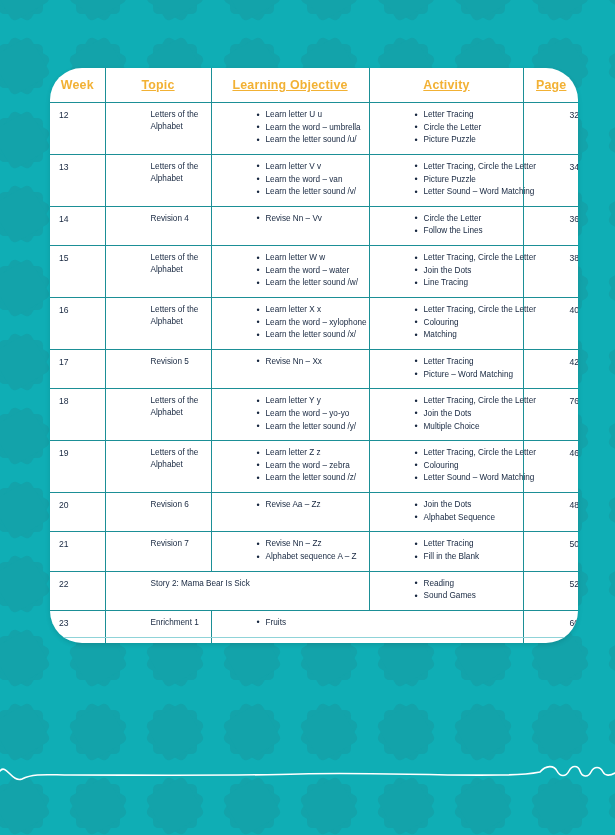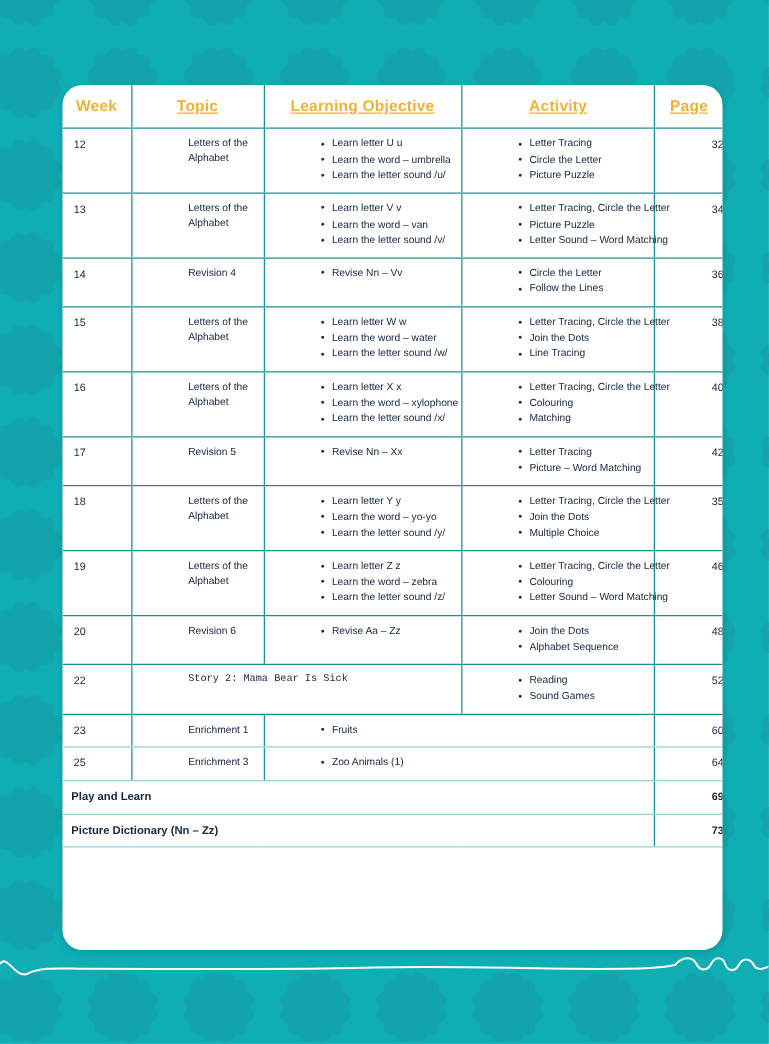--- a/index.html
+++ b/index.html
@@ -44,23 +44,23 @@
     width: 615px;
     height: 40px;
   }
 
   
   #toc-card {
     position: absolute;
     left: 50px;
     top: 68px;
     width: 528px;
-    height: 692px;
+    height: 575px;
     background: #ffffff;
-    border-radius: 16px;
+    border-radius: 32px;
     box-shadow: 0 2px 5px rgba(0,0,0,0.12);
     overflow: hidden;
   }
 
   table.toc {
     width: 100%;
     border-collapse: collapse;
     table-layout: fixed;
     font-size: 8.2px;
     color: #16263f;
@@ -106,21 +106,21 @@
     white-space: nowrap;
   }
   ul.blist li::before {
     content: "•";
     position: absolute;
     left: 0;
     top: -0.5px;
     font-size: 9px;
     line-height: 1.42;
   }
-  td.plain-text { font-size: 8.2px; font-family: Liberation Mono, monospace; }
+  td.plain-text { font-size: 8.2px; }
   td.footer-row { font-weight: bold; font-size: 9px; padding-left: 9px; padding-top: 8px; padding-bottom: 8px; }
   td.footer-page { font-weight: bold; }
 </style>
 </head>
 <body>
 
 <div id="bg-layer">
   <div id="gear-field">
       <div class="gear" style="width: 44px; height: 44px; left: -1.5px; top: -30px;"></div>
       <div class="gear" style="width: 44px; height: 44px; left: 75.5px; top: -30px;"></div>
@@ -377,21 +377,21 @@
               <li>Learn the letter sound /y/</li>
             </ul>
           </td>
           <td class="vsep">
             <ul class="blist">
               <li>Letter Tracing, Circle the Letter</li>
               <li>Join the Dots</li>
               <li>Multiple Choice</li>
             </ul>
           </td>
-          <td class="page vsep">35</td>
+          <td class="page vsep">76</td>
         </tr>
         <tr class="thick">
           <td class="week">19</td>
           <td class="topic vsep">Letters of the Alphabet</td>
           <td class="vsep">
             <ul class="blist">
               <li>Learn letter Z z</li>
               <li>Learn the word – zebra</li>
               <li>Learn the letter sound /z/</li>
             </ul>
@@ -413,20 +413,37 @@
               <li>Revise Aa – Zz</li>
             </ul>
           </td>
           <td class="vsep">
             <ul class="blist">
               <li>Join the Dots</li>
               <li>Alphabet Sequence</li>
             </ul>
           </td>
           <td class="page vsep">48</td>
+        </tr>
+        <tr class="thick">
+          <td class="week">21</td>
+          <td class="topic vsep">Revision 7</td>
+          <td class="vsep">
+            <ul class="blist">
+              <li>Revise Nn – Zz</li>
+              <li>Alphabet sequence A – Z</li>
+            </ul>
+          </td>
+          <td class="vsep">
+            <ul class="blist">
+              <li>Letter Tracing</li>
+              <li>Fill in the Blank</li>
+            </ul>
+          </td>
+          <td class="page vsep">50</td>
         </tr>
         <tr class="thick">
           <td class="week">22</td>
           <td class="topic vsep plain-text" colspan="2">Story 2: Mama Bear Is Sick</td>
           <td class="vsep">
             <ul class="blist">
               <li>Reading</li>
               <li>Sound Games</li>
             </ul>
           </td>

